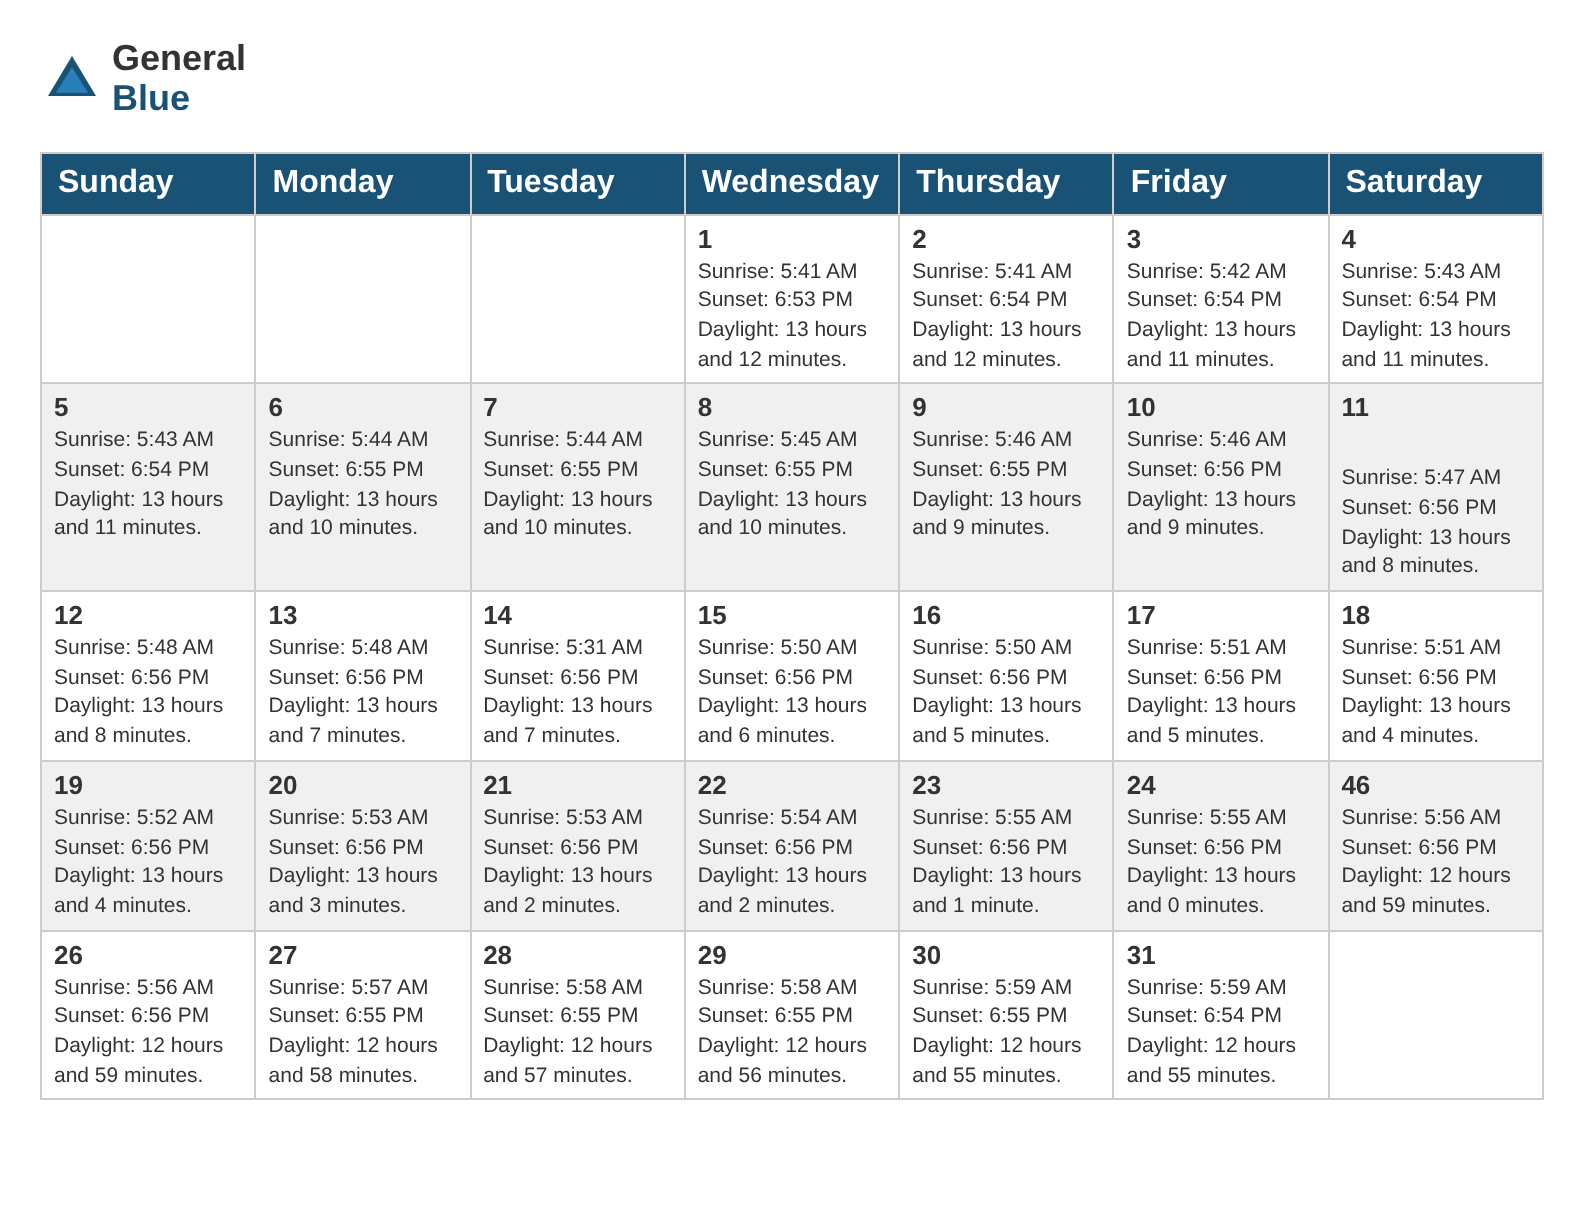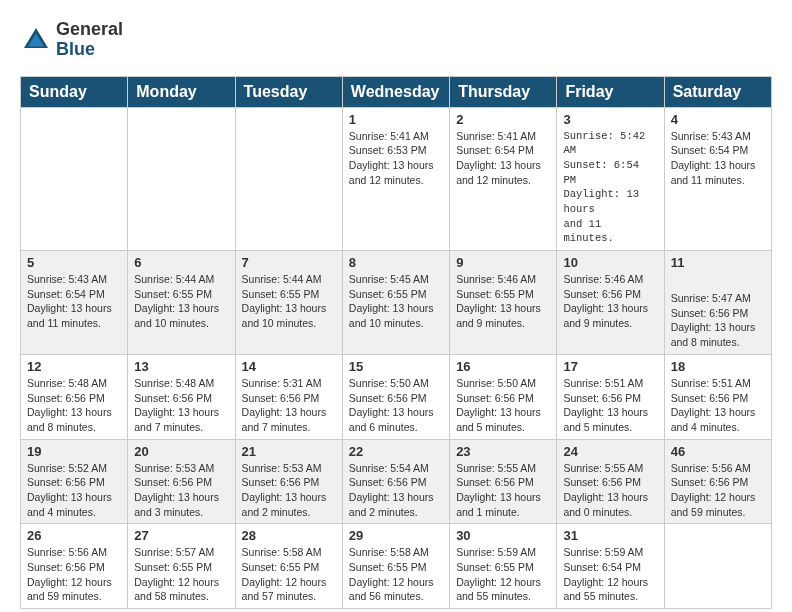--- a/index.html
+++ b/index.html
@@ -137,21 +137,21 @@
         </td>
         <td>
           <div class="day-number">2</div>
           <div class="day-info" style="white-space: pre-line;">Sunrise: 5:41 AM
 Sunset: 6:54 PM
 Daylight: 13 hours
 and 12 minutes.</div>
         </td>
         <td>
           <div class="day-number">3</div>
-          <div class="day-info" style="white-space: pre-line; font-family: Liberation Mono, monospace;">Sunrise: 5:42 AM
+          <div class="day-info" style="white-space: pre-line;">Sunrise: 5:42 AM
 Sunset: 6:54 PM
 Daylight: 13 hours
 and 11 minutes.</div>
         </td>
         <td>
           <div class="day-number">4</div>
           <div class="day-info" style="white-space: pre-line;">Sunrise: 5:43 AM
 Sunset: 6:54 PM
 Daylight: 13 hours
 and 11 minutes.</div>

